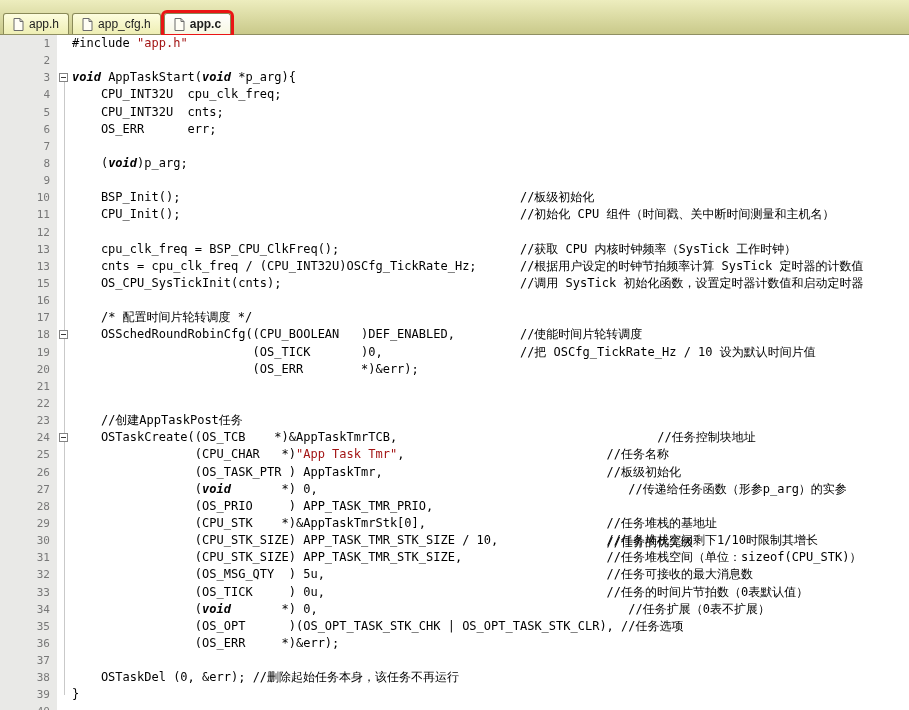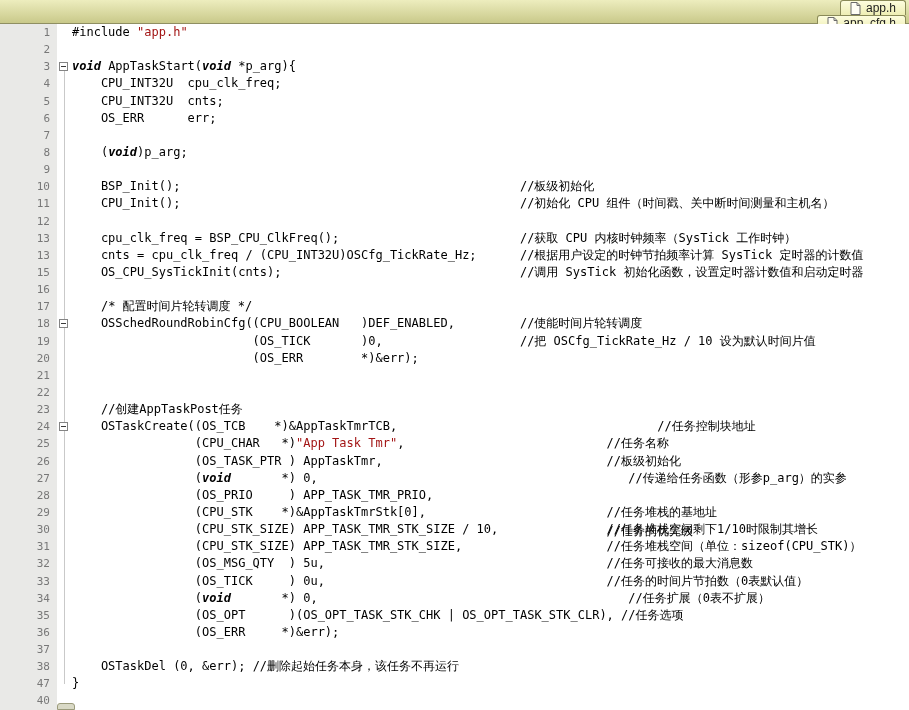--- a/index.html
+++ b/index.html
@@ -2,24 +2,24 @@
 <html><head>
 <meta charset="utf-8">
 <style>
   html,body{margin:0;padding:0;}
   body{
     width:909px;height:710px;overflow:hidden;background:#ffffff;
     font-family:"DejaVu Sans Mono",monospace;
   }
   
   .tabbar{
-    height:24px;box-sizing:border-box;
+    height:35px;box-sizing:border-box;
     background:linear-gradient(#ededbe,#c9c98a);
     border-bottom:1px solid #8f8f62;
-    display:flex;align-items:flex-end;padding-left:3px;flex-direction:column;
+    display:flex;align-items:flex-end;padding-left:3px;
   }
   .tab{
     display:flex;align-items:center;gap:5px;height:20px;padding:0 9px;margin-right:3px;
     background:linear-gradient(#fdfdde,#eeeeb4);
     border:1px solid #8a8a58;border-bottom:none;border-radius:3px 3px 0 0;
     font:12px "Liberation Sans",sans-serif;color:#1d1d1d;cursor:pointer;white-space:nowrap;
   }
   .tab.active{background:linear-gradient(#ffffff,#f7f7e2);font-weight:bold;}
   .tab.annotated{outline:3px solid #ea1414;outline-offset:0;}
   .ficon{display:flex;align-items:center;}
@@ -276,21 +276,21 @@
         <span class="ln">37</span>
         <span class="fold"></span>
         <span class="code"></span>
       </div>
       <div class="line">
         <span class="ln">38</span>
         <span class="fold"></span>
         <span class="code"><span class="tk-p">    OSTaskDel (0, &amp;err); </span><span class="tk-c">//删除起始任务本身，该任务不再运行</span></span>
       </div>
       <div class="line">
-        <span class="ln">47</span>
+        <span class="ln">39</span>
         <span class="fold"></span>
         <span class="code"><span class="tk-p">}</span></span>
       </div>
       <div class="line">
         <span class="ln">40</span>
         <span class="fold"></span>
         <span class="code"></span>
       </div>
     </div>
   <div class="fold-guide"></div>

